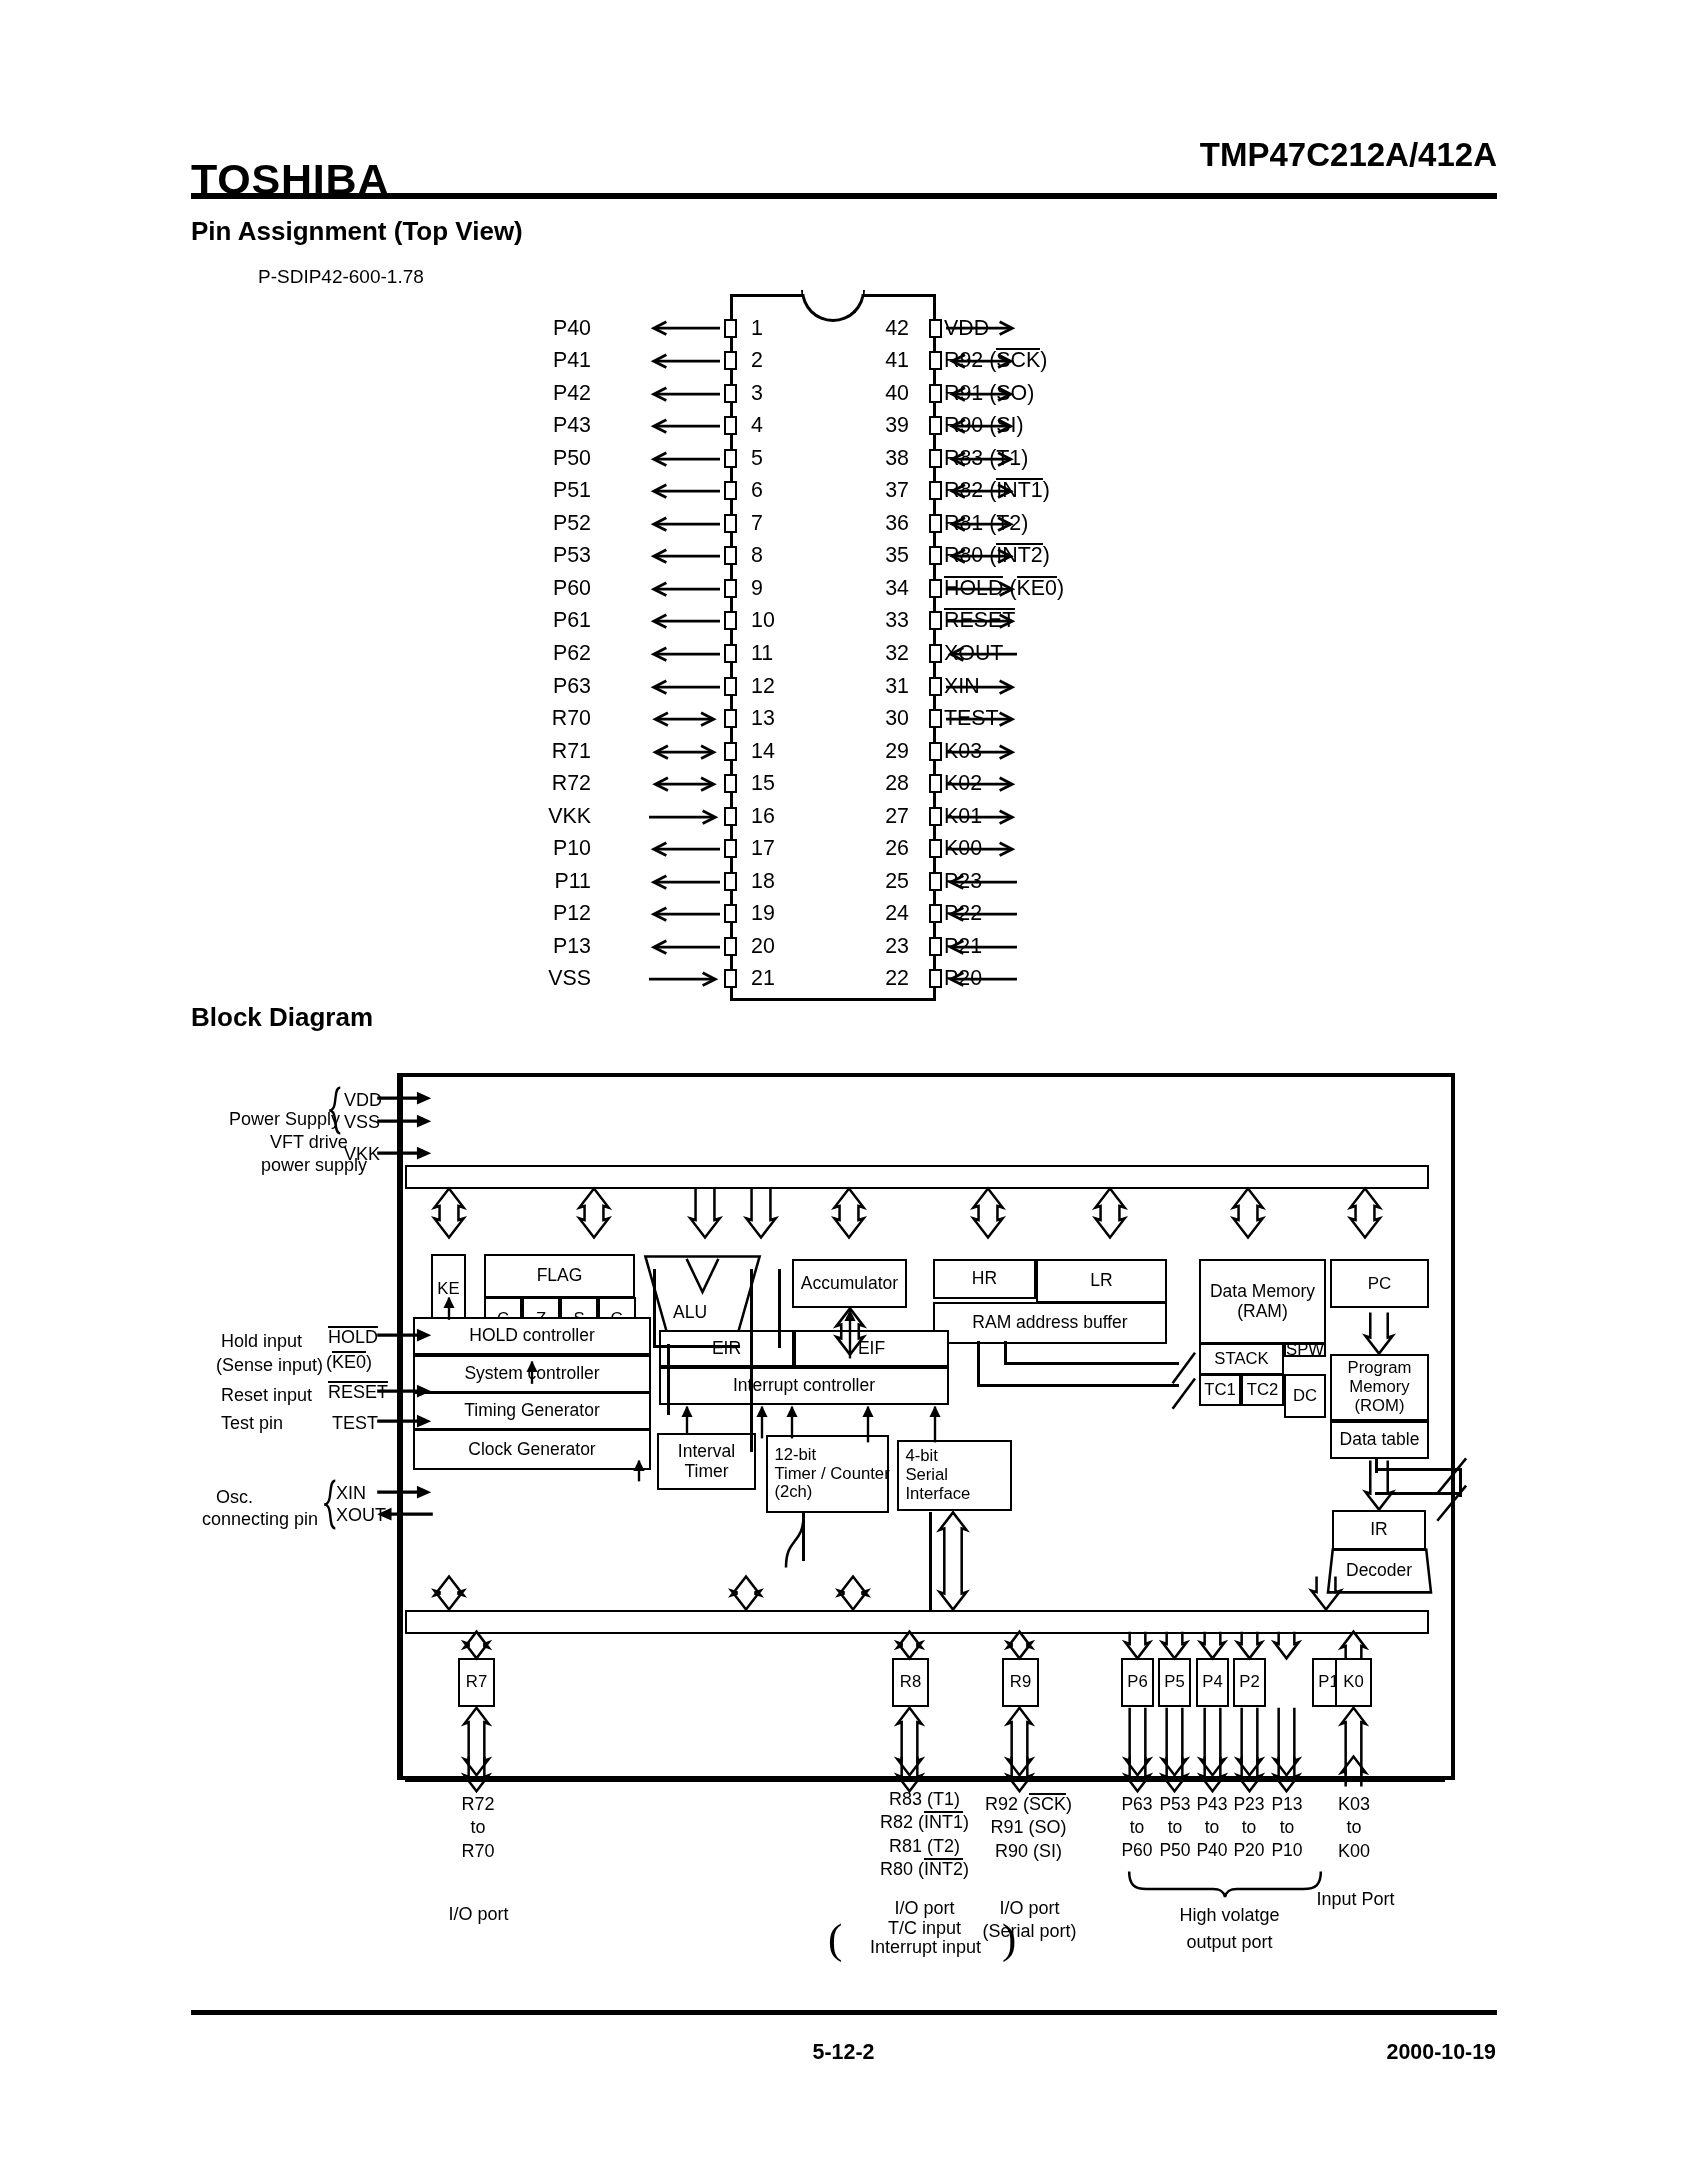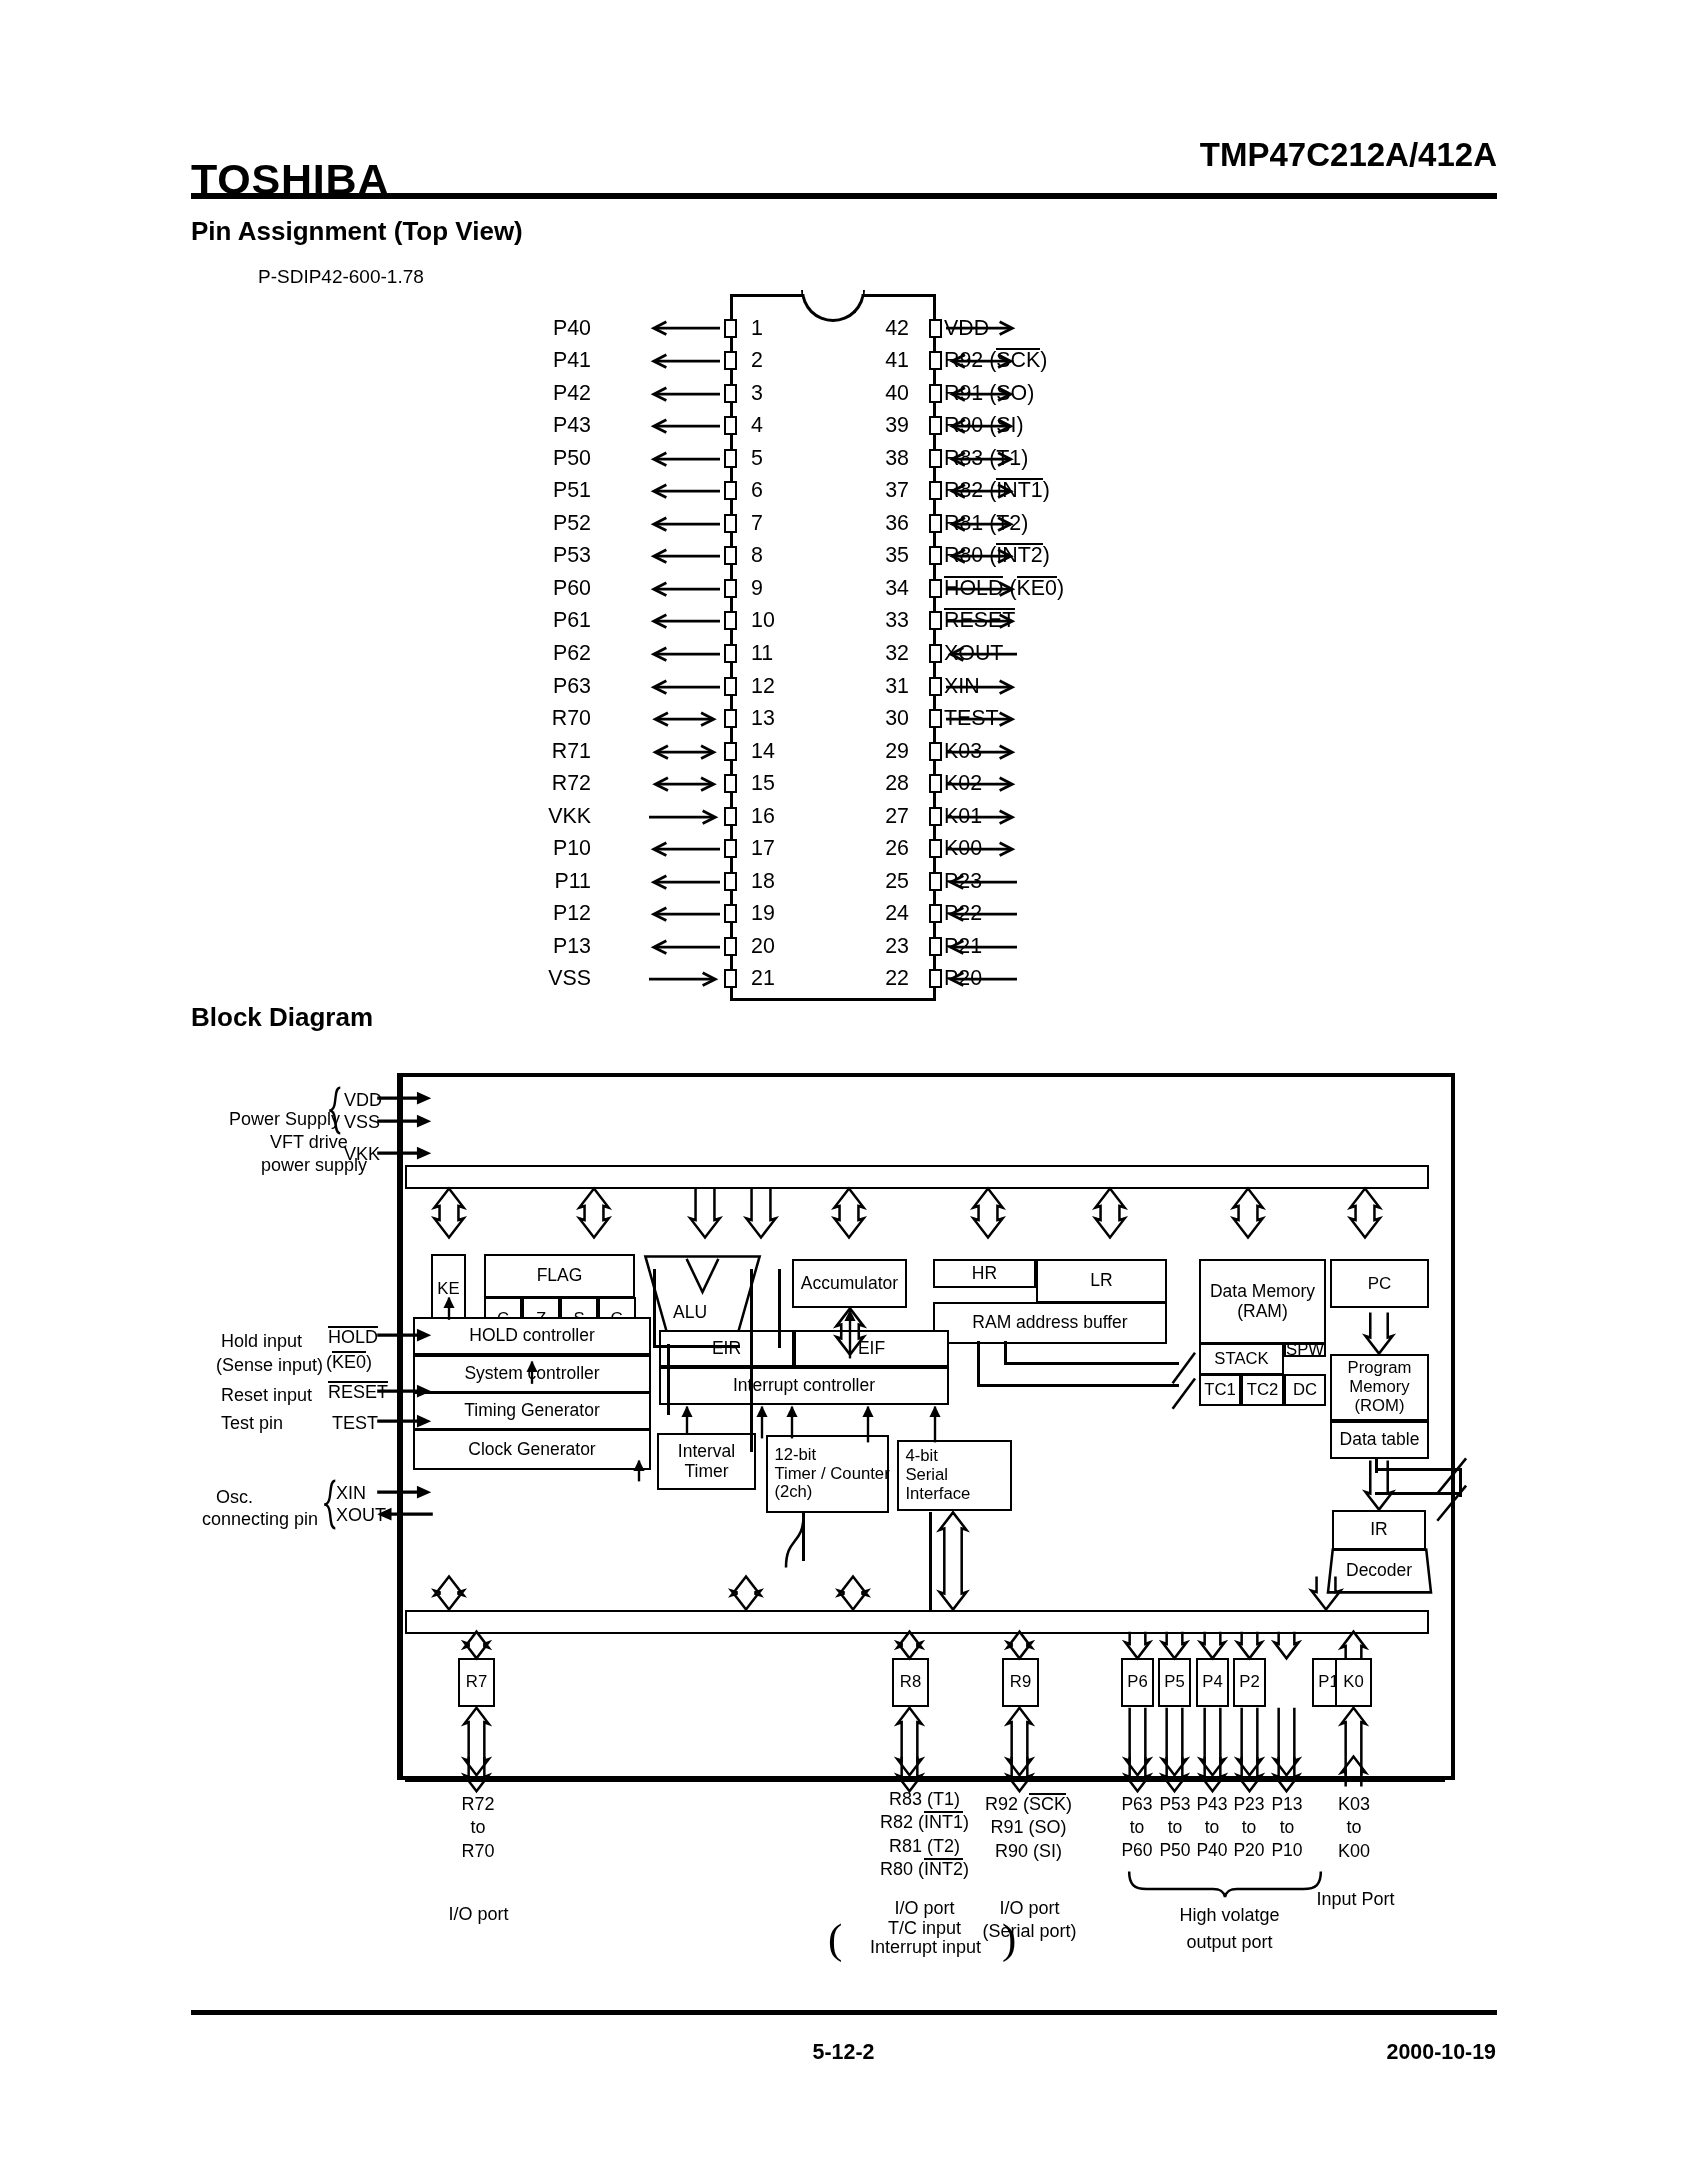--- a/index.html
+++ b/index.html
@@ -511,21 +511,21 @@
         <span>G</span>
       </div>
       <svg width="119" height="89" viewBox="0 0 150 112" style="position: absolute; left: 238px; top: 89px;">
         <path d="M3,3 L147,3 L117,109 L33,109 Z" fill="#fff" stroke="#000" stroke-width="3.2"></path>
         <path d="M55,6 L75,48 L95,6" fill="none" stroke="#000" stroke-width="3.2"></path>
       </svg>
       <div class="lbl" style="left: 268px; top: 137px; font-size: 17.5px;">ALU</div>
       <div class="bx" style="left: 387px; top: 94px; width: 115px; height: 49px; font-size: 17.5px;">
         <span>Accumulator</span>
       </div>
-      <div class="bx" style="left: 528px; top: 94px; width: 103px; height: 29px; font-size: 17.5px;">
+      <div class="bx" style="left: 528px; top: 94px; width: 103px; height: 40px; font-size: 17.5px;">
         <span>HR</span>
       </div>
       <div class="bx" style="left: 631px; top: 94px; width: 131px; height: 44px; font-size: 17.5px;">
         <span>LR</span>
       </div>
       <div class="bx" style="left: 528px; top: 137px; width: 234px; height: 42px; font-size: 17.5px;">
         <span>RAM address buffer</span>
       </div>
       <div class="bx" style="left: 794px; top: 94px; width: 127px; height: 85px; font-size: 17.5px;">
         <span>Data Memory<br>(RAM)</span>
@@ -535,21 +535,21 @@
       </div>
       <div class="bx" style="left: 879px; top: 178px; width: 42px; height: 14px; font-size: 16.7px;">
         <span>SPW</span>
       </div>
       <div class="bx" style="left: 794px; top: 209px; width: 42px; height: 32px; font-size: 16.7px;">
         <span>TC1</span>
       </div>
       <div class="bx" style="left: 836px; top: 209px; width: 43px; height: 32px; font-size: 16.7px;">
         <span>TC2</span>
       </div>
-      <div class="bx" style="left: 879px; top: 209px; width: 42px; height: 32px; font-size: 16.7px;">
+      <div class="bx" style="left: 879px; top: 209px; width: 42px; height: 44px; font-size: 16.7px;">
         <span>DC</span>
       </div>
       <div class="bx" style="left: 925px; top: 94px; width: 99px; height: 49px; font-size: 17px;">
         <span>PC</span>
       </div>
       <svg width="32" height="46" viewBox="0 0 40.1 58" style="position: absolute; left: 958px; top: 145px;">
         <path d="M9.05,3 L9.05,34.76 L3,32.76 L20.05,55 L37.1,32.76 L31.05,34.76 L31.05,3" fill="none" stroke="#000" stroke-width="3.2"></path>
       </svg>
       <div class="bx" style="left: 925px; top: 189px; width: 99px; height: 67px; font-size: 16.7px;">
         <span>Program<br>Memory<br>(ROM)</span>

